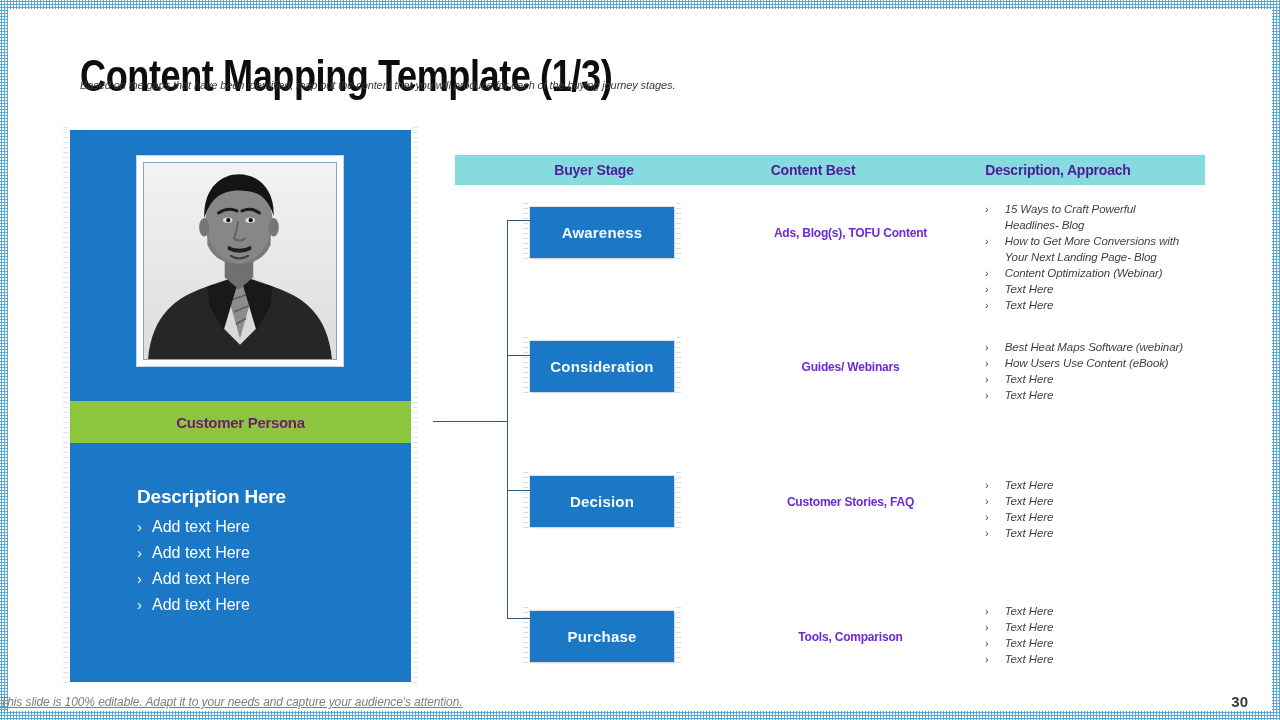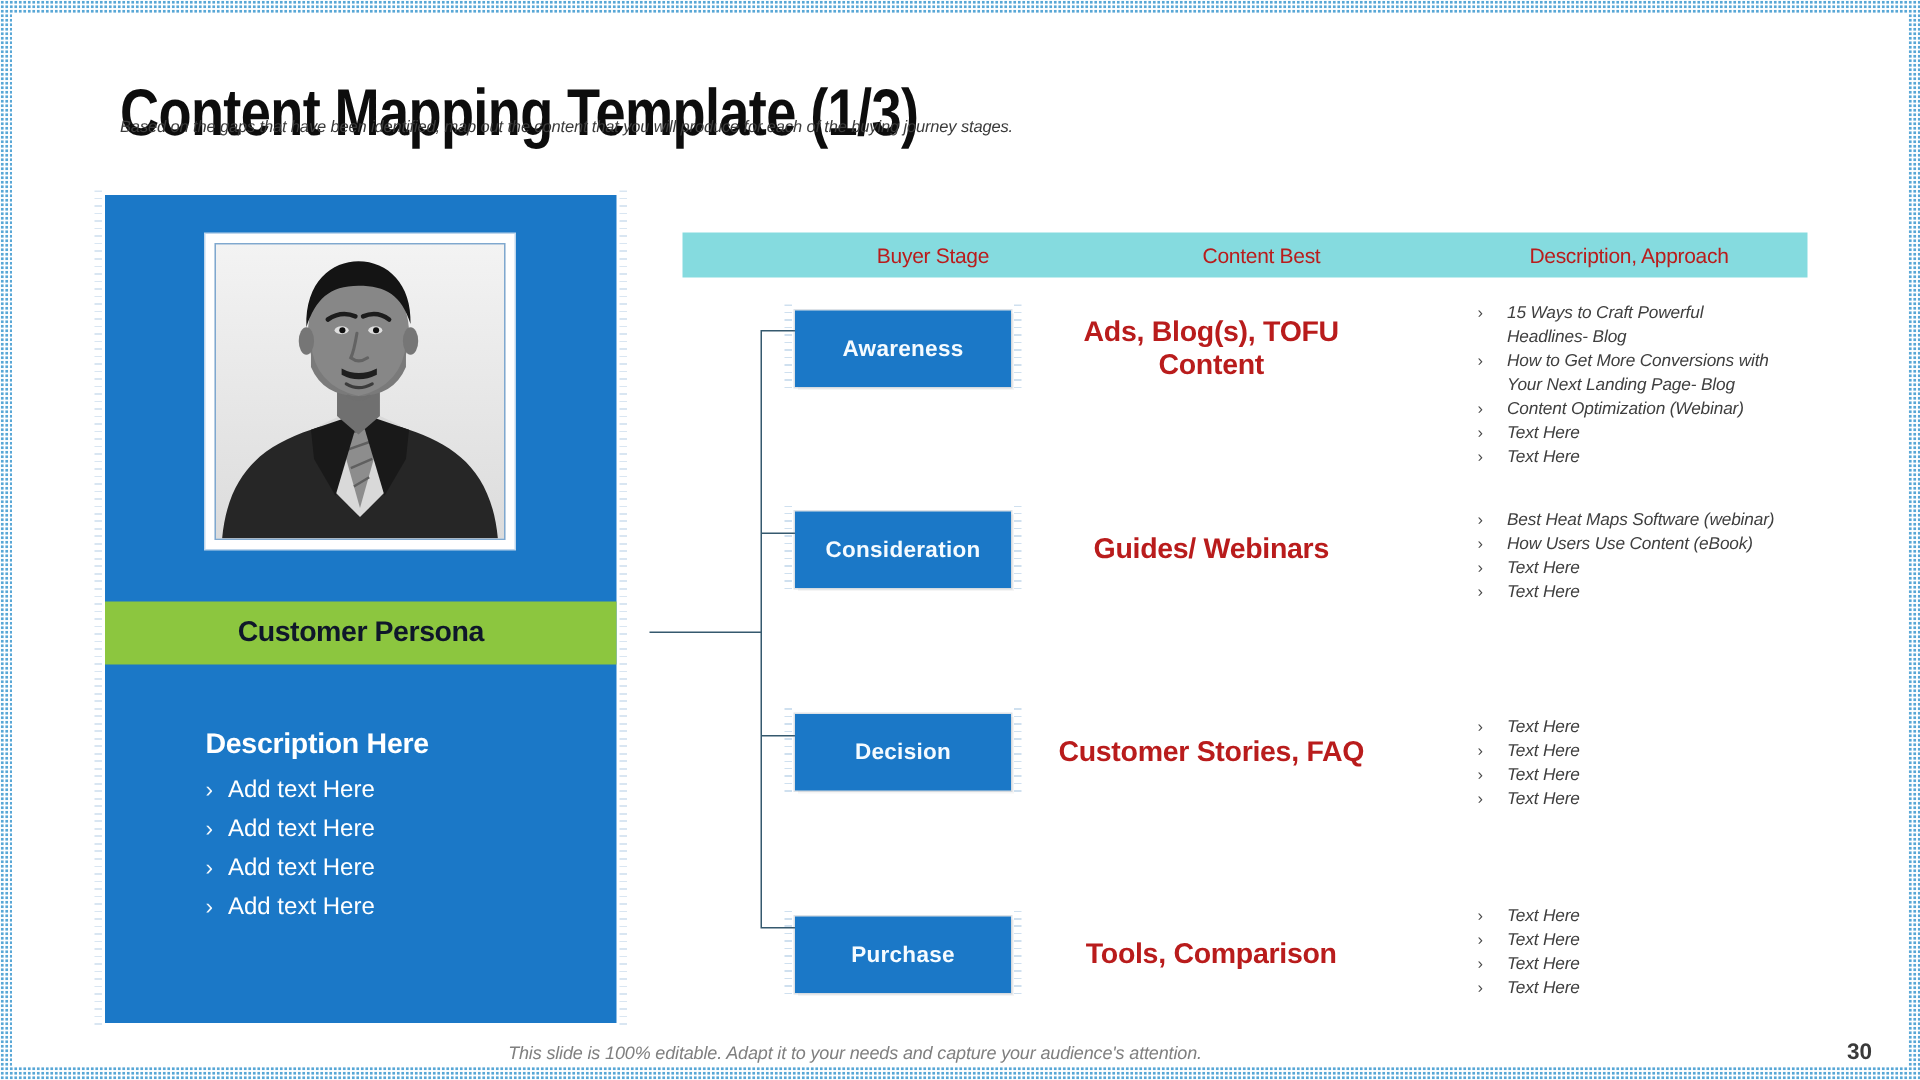--- a/index.html
+++ b/index.html
@@ -54,21 +54,21 @@
   .photo-inner{
     width:100%; height:100%; border:1px solid #7fa8cf; box-sizing:border-box;
     background:#ededed; overflow:hidden;
   }
   .photo-inner svg{display:block; width:100%; height:100%;}
   .persona-band{
     position:absolute; left:0; top:271px; width:100%; height:42px;
     background:#8cc63f; display:flex; align-items:center; justify-content:center;
   }
   .persona-band .band-label{
-    font-size:19px; font-weight:700; color:#0f172a; letter-spacing:-0.3px;
+    font-size:15px; font-weight:700; color:#701a75; letter-spacing:-0.3px;
   }
   .persona-desc{
     position:absolute; left:67px; top:356px; width:250px; color:#ffffff;
   }
   .persona-desc .desc-heading{
     font-size:19px; font-weight:700; margin:0 0 6px 0; letter-spacing:-0.2px;
   }
   .persona-desc ul{list-style:none; margin:0; padding:0;}
   .persona-desc li{
     font-size:16px; line-height:26px; display:flex; gap:10px; align-items:baseline;
@@ -83,23 +83,22 @@
   .stub-0{top:220px;} .stub-1{top:355px;} .stub-2{top:490px;} .stub-3{top:618px;}
 
   
   .table-header{
     position:absolute; left:455px; top:155px; width:750px; height:30px;
     background:#85dbdf;
   }
   .col-head{
     position:absolute; top:0; height:30px; display:flex; align-items:center;
     transform:translateX(-50%);
-    font-size:14px; font-weight:400; color:#b91c1c; white-space:nowrap;
+    font-size:14px; font-weight:700; color:#4c1d95; white-space:nowrap;
     letter-spacing:-0.2px;
-    margin-left:28px;
   }
   .col-head-0{left:139px;}
   .col-head-1{left:358px;}
   .col-head-2{left:603px;}
 
   
   .stage-btn{
     position:absolute; left:530px; width:144px; height:51px;
     background:#1b78c7; display:flex; align-items:center; justify-content:center;
     box-shadow:0 0 0 1px rgba(120,140,160,0.25), 2px 2px 0 rgba(0,0,0,0.04);
@@ -111,43 +110,43 @@
   }
   .stage-btn::before{left:-7px}
   .stage-btn::after{right:-7px}
   .stage-btn .stage-label{
     font-size:15px; font-weight:700; color:#f5fbff; letter-spacing:0.2px;
   }
   .btn-0{top:207px;} .btn-1{top:341px;} .btn-2{top:476px;} .btn-3{top:611px;}
 
   
   .ctype{
-    position:absolute; left:685px; width:245px; height:51px;
+    position:absolute; left:728px; width:245px; height:51px;
     display:flex; align-items:center; justify-content:center; text-align:center;
-    font-size:19px; font-weight:700; color:#b91c1c; letter-spacing:-0.2px;
+    font-size:12px; font-weight:700; color:#6d28d9; letter-spacing:-0.2px;
   }
   .ct-0{top:207px;} .ct-1{top:341px;} .ct-2{top:476px;} .ct-3{top:611px;}
 
   
   .desc-list{
     position:absolute; left:985px; width:222px;
     list-style:none; margin:0; padding:0;
   }
   .dl-0{top:201px;} .dl-1{top:339px;} .dl-2{top:477px;} .dl-3{top:603px;}
   .desc-list li{
     display:flex; gap:16px; align-items:baseline;
     font-size:11.5px; line-height:16px; font-style:italic; color:#3f3f3f;
   }
   .desc-list .marker{flex:0 0 auto; font-style:normal; font-size:11px; color:#4a4a4a;}
   .desc-list .di-text{white-space:pre-line; letter-spacing:-0.1px;}
 
   
   .footer-note{
-    position:absolute; left:0; top:695px; width:1140px; text-align:center;
-    font-size:12px; font-style:italic; color:#7f7f7f; letter-spacing:-0.1px;
+    position:absolute; left:0; top:695px; width:1140px; text-align:left;
+    font-size:12px; font-style:italic; color:#7f7f7f; letter-spacing:-0.1px;text-decoration:underline;
   }
   .page-number{
     position:absolute; left:1212px; top:693px; width:36px; text-align:right;
     font-size:15px; font-weight:700; color:#3a3a3a;
   }
 </style>
 </head>
 <body>
 
 <div id="slide">

